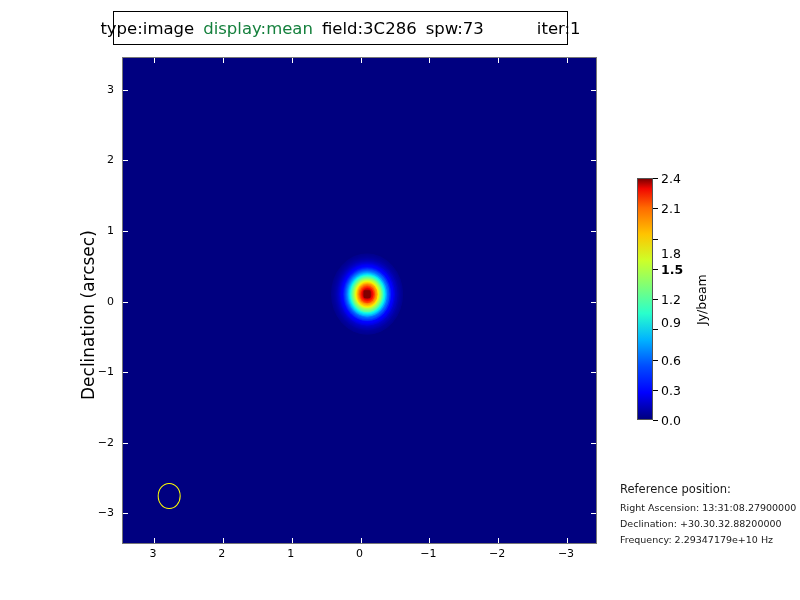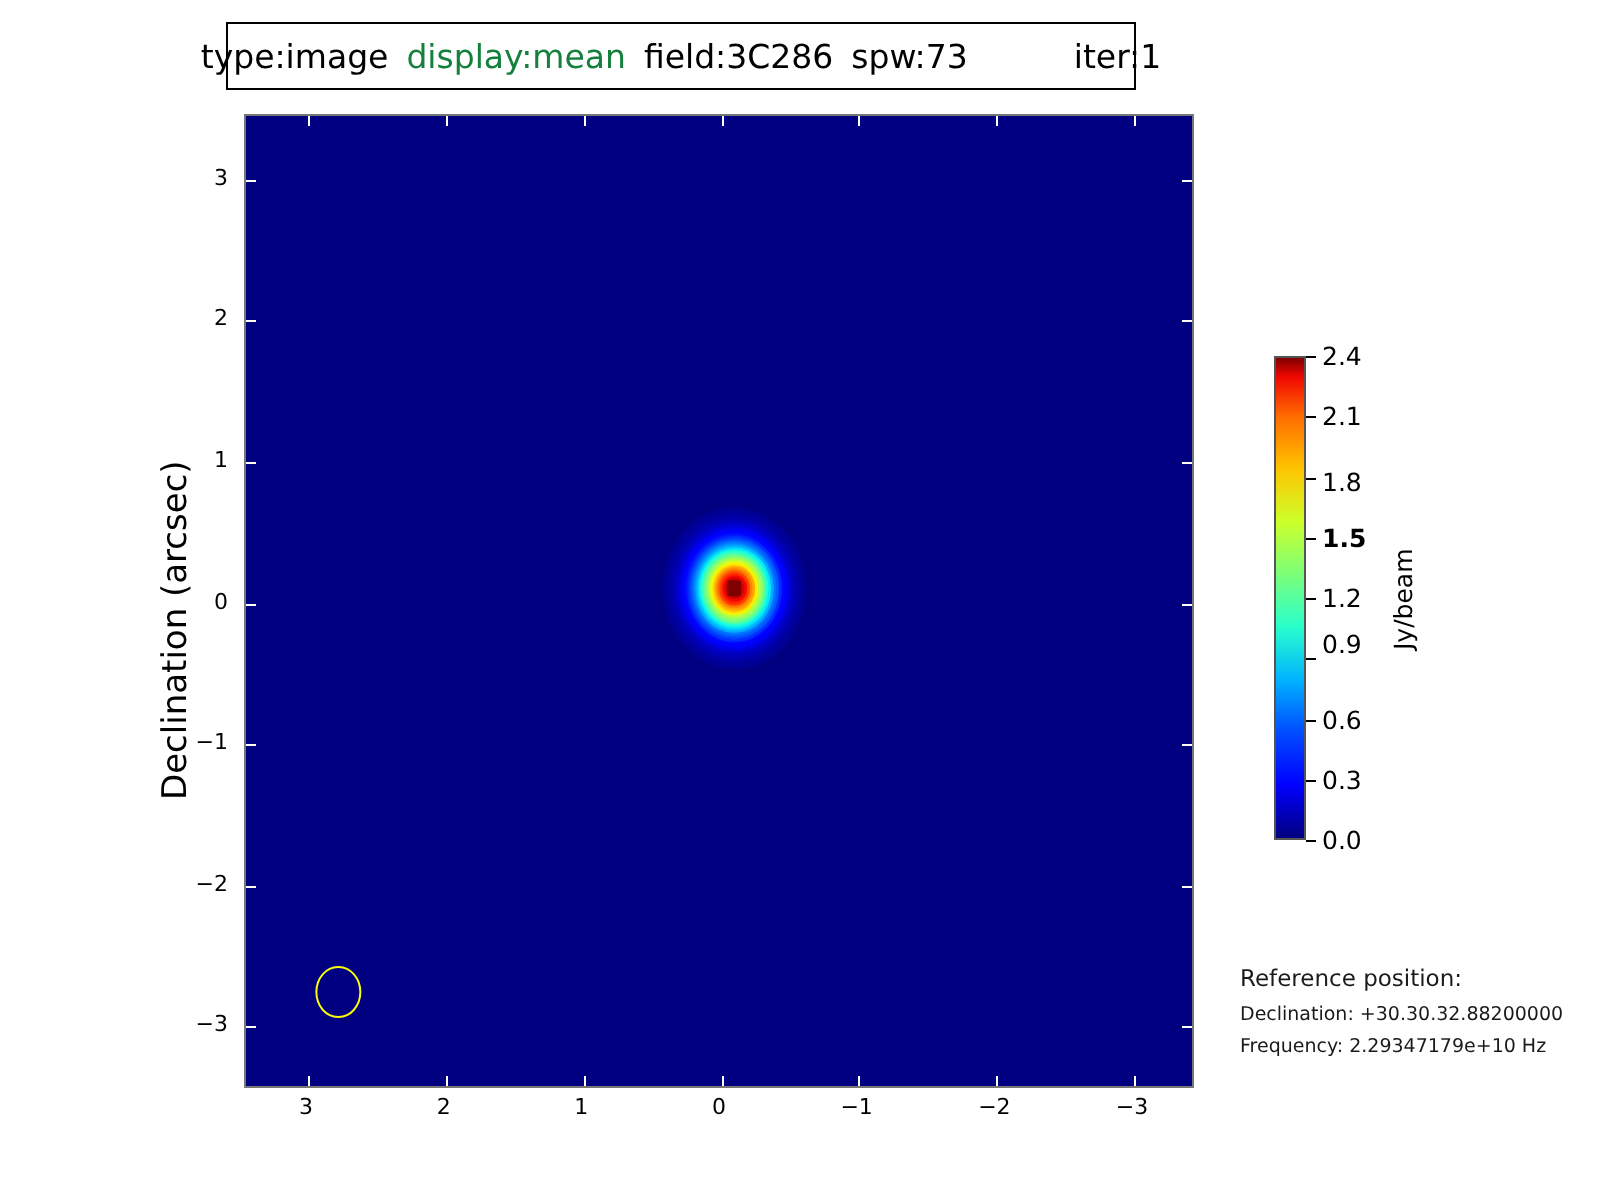--- a/index.html
+++ b/index.html
@@ -167,20 +167,21 @@
     </div>
 
   <div class="axis-title-y">Declination (arcsec)</div>
 
   <div class="cbar"></div>
   <div class="cbar-title">Jy/beam</div>
 
   <div class="meta">
     <div class="meta-head">Reference position:</div>
     <div id="meta-lines">
+        <div class="meta-line">Right Ascension: 13:31:08.27900000</div>
         <div class="meta-line">Declination: +30.30.32.88200000</div>
         <div class="meta-line">Frequency: 2.29347179e+10 Hz</div>
       </div>
   </div>
 
 <div class="xlabel-val" style="left: 152.978px;">3</div>
     <div class="xlabel-val" style="left: 221.819px;">2</div>
     <div class="xlabel-val" style="left: 290.659px;">1</div>
     <div class="xlabel-val" style="left: 359.5px;">0</div>
     <div class="xlabel-val" style="left: 428.341px;">−1</div>
@@ -199,18 +200,18 @@
     <div class="cbar-lab" style="top: 389.75px;">0.3</div>
     <div class="cbar-tick" style="top: 359.5px;"></div>
     <div class="cbar-lab" style="top: 359.5px;">0.6</div>
     <div class="cbar-tick" style="top: 329.25px;"></div>
     <div class="cbar-lab" style="top: 322px;">0.9</div>
     <div class="cbar-tick" style="top: 299px;"></div>
     <div class="cbar-lab" style="top: 299px;">1.2</div>
     <div class="cbar-tick" style="top: 268.75px;"></div>
     <div class="cbar-lab" style="top: 268.75px; font-weight: bold;">1.5</div>
     <div class="cbar-tick" style="top: 238.5px;"></div>
-    <div class="cbar-lab" style="top: 241px;">1.8</div>
+    <div class="cbar-lab" style="top: 253px;">1.8</div>
     <div class="cbar-tick" style="top: 208.25px;"></div>
     <div class="cbar-lab" style="top: 208.25px;">2.1</div>
     <div class="cbar-tick" style="top: 178px;"></div>
     <div class="cbar-lab" style="top: 178px;">2.4</div>
   </div>
 
 </body></html>

